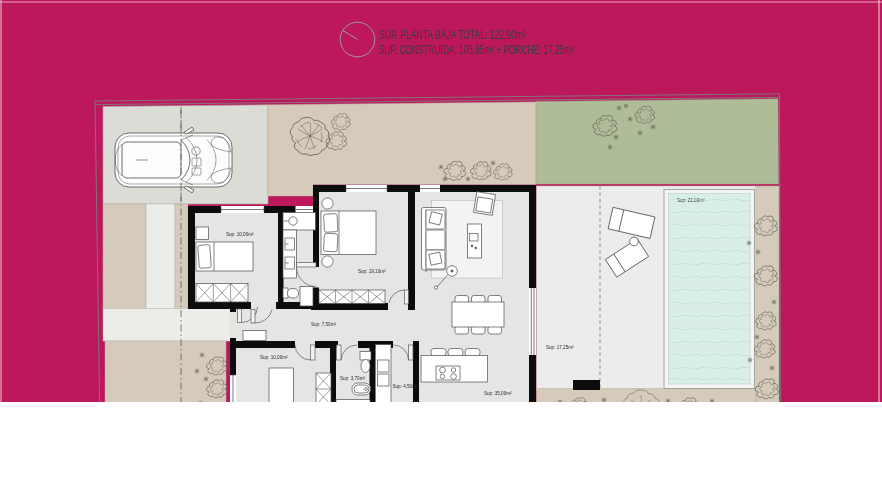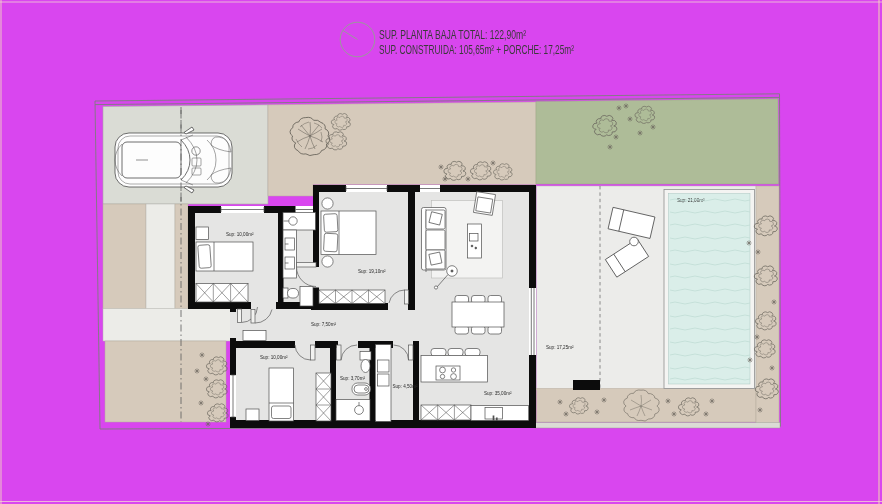--- a/index.html
+++ b/index.html
@@ -1,17 +1,17 @@
 <!DOCTYPE html>
 <html><head>
 <meta charset="utf-8">
 <style>
 html,body{margin:0;padding:0;background:#fff;}
 *{font-family:"Liberation Sans",sans-serif;}
-#page{position:relative;width:882px;height:504px;background:#d946ef;overflow:hidden;}
+#page{position:relative;width:882px;height:402px;background:#be185d;overflow:hidden;}
 </style>
 </head>
 <body>
 <div id="page">
 <svg width="882" height="504" viewBox="0 0 882 504" xmlns="http://www.w3.org/2000/svg">
 
 <line x1="879" y1="0" x2="879" y2="504" stroke="#eebcbc" stroke-width="1.2"></line>
 <line x1="1" y1="0" x2="1" y2="504" stroke="#f0c6c6" stroke-width="1"></line>
 <line x1="0" y1="2" x2="882" y2="2" stroke="#f3d2d2" stroke-width="0.8"></line>
 <line x1="0" y1="501.5" x2="882" y2="501.5" stroke="#f3d2d2" stroke-width="0.8"></line>

